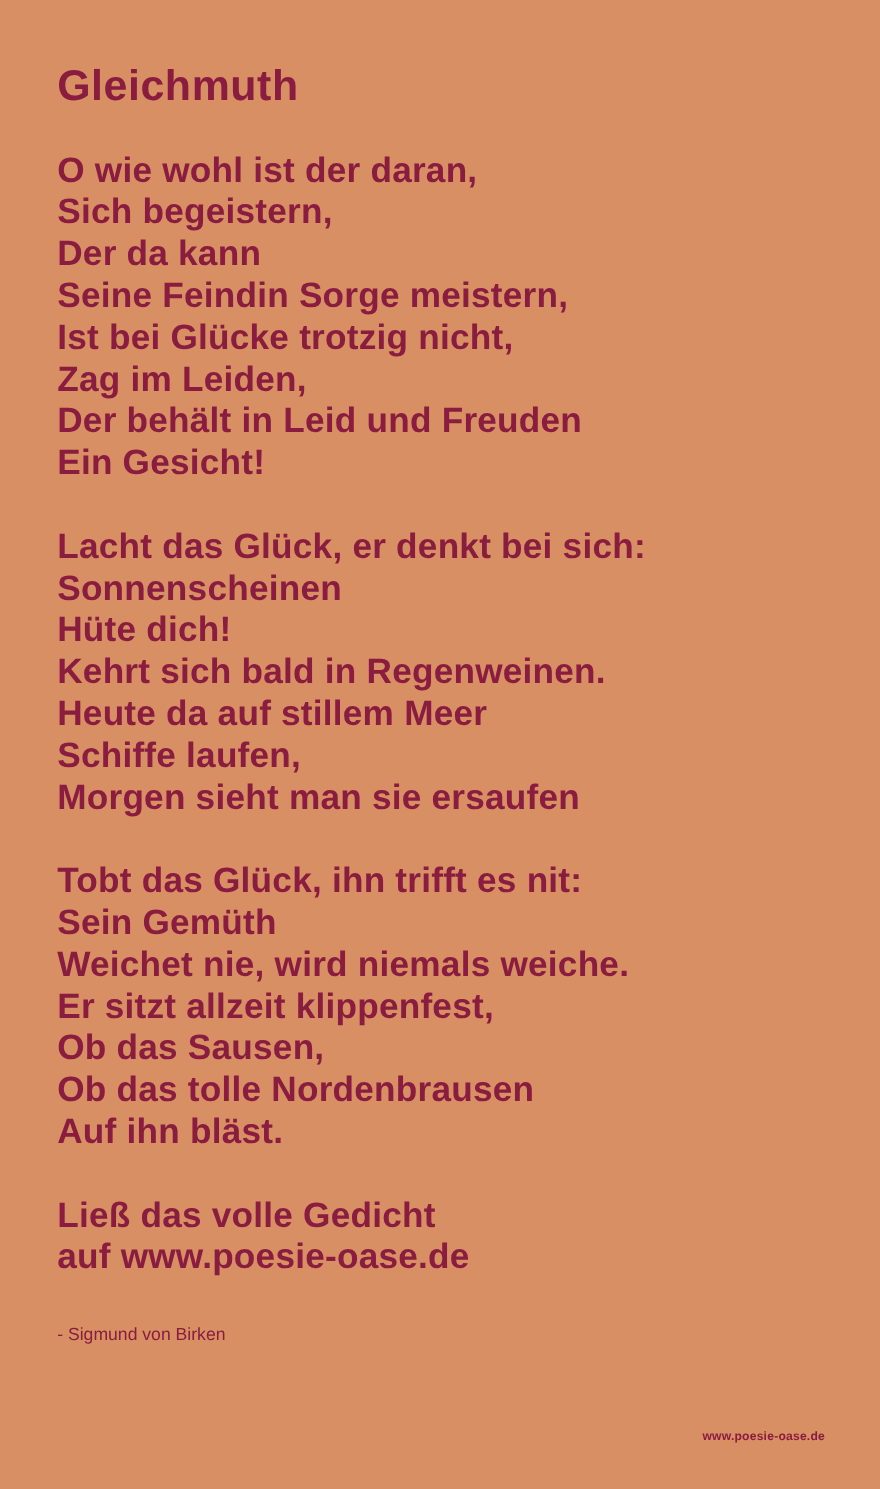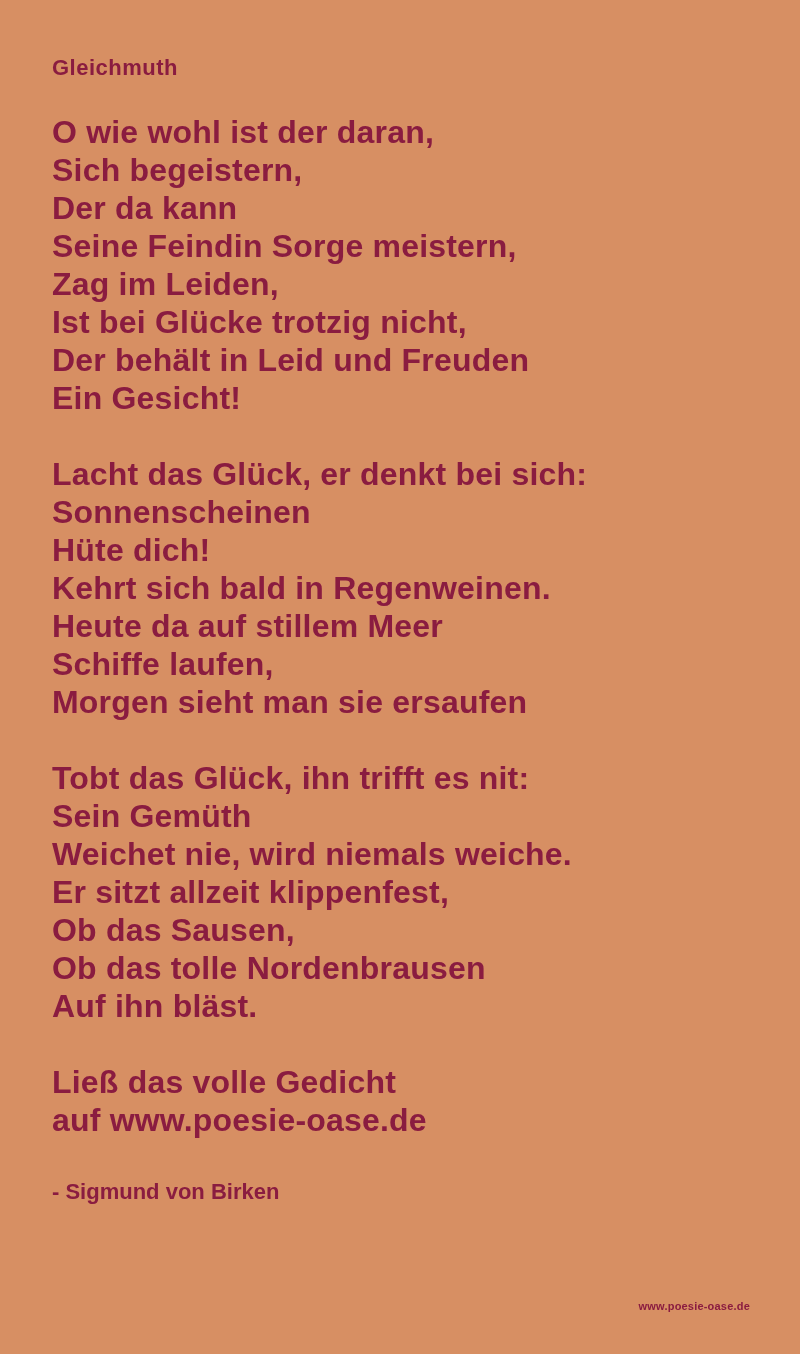--- a/index.html
+++ b/index.html
@@ -9,36 +9,36 @@
     width: 800px;
     height: 1354px;
     background: var(--bg, #d78f63);
     color: var(--fg, #8a1c40);
     font-family: "Liberation Sans", sans-serif;
     position: relative;
     overflow: hidden;
   }
   .card { padding: 54px 40px 0 52px; }
   .poem-title {
-    font-size: 22px;
+    font-size: 39px;
     font-weight: 700;
     letter-spacing: 0.5px;
     line-height: 1.3;
     margin: 0 0 30px 0;
   }
   .stanza { margin: 0 0 38px 0; }
   .poem-line, .cta-line {
     font-size: 32px;
     font-weight: 700;
     line-height: 38px;
     letter-spacing: 0.2px;
   }
   .author {
-    font-size: 22px;
-    font-weight: 700;
+    font-size: 16px;
+    font-weight: 400;
     line-height: 30px;
     margin-top: 9px;
   }
   .watermark {
     position: absolute;
     right: 50px;
     bottom: 42px;
     font-size: 11px;
     font-weight: 700;
     letter-spacing: 0.2px;
@@ -48,22 +48,22 @@
 <body>
 
 <main class="card">
   <h1 class="poem-title">Gleichmuth</h1>
 
   <section class="stanza">
       <div class="poem-line">O wie wohl ist der daran,</div>
       <div class="poem-line">Sich begeistern,</div>
       <div class="poem-line">Der da kann</div>
       <div class="poem-line">Seine Feindin Sorge meistern,</div>
+      <div class="poem-line">Ist bei Glücke trotzig nicht,</div>
       <div class="poem-line">Zag im Leiden,</div>
-      <div class="poem-line">Ist bei Glücke trotzig nicht,</div>
       <div class="poem-line">Der behält in Leid und Freuden</div>
       <div class="poem-line">Ein Gesicht!</div>
     </section>
 
   <section class="stanza">
       <div class="poem-line">Lacht das Glück, er denkt bei sich:</div>
       <div class="poem-line">Sonnenscheinen</div>
       <div class="poem-line">Hüte dich!</div>
       <div class="poem-line">Kehrt sich bald in Regenweinen.</div>
       <div class="poem-line">Heute da auf stillem Meer</div>

